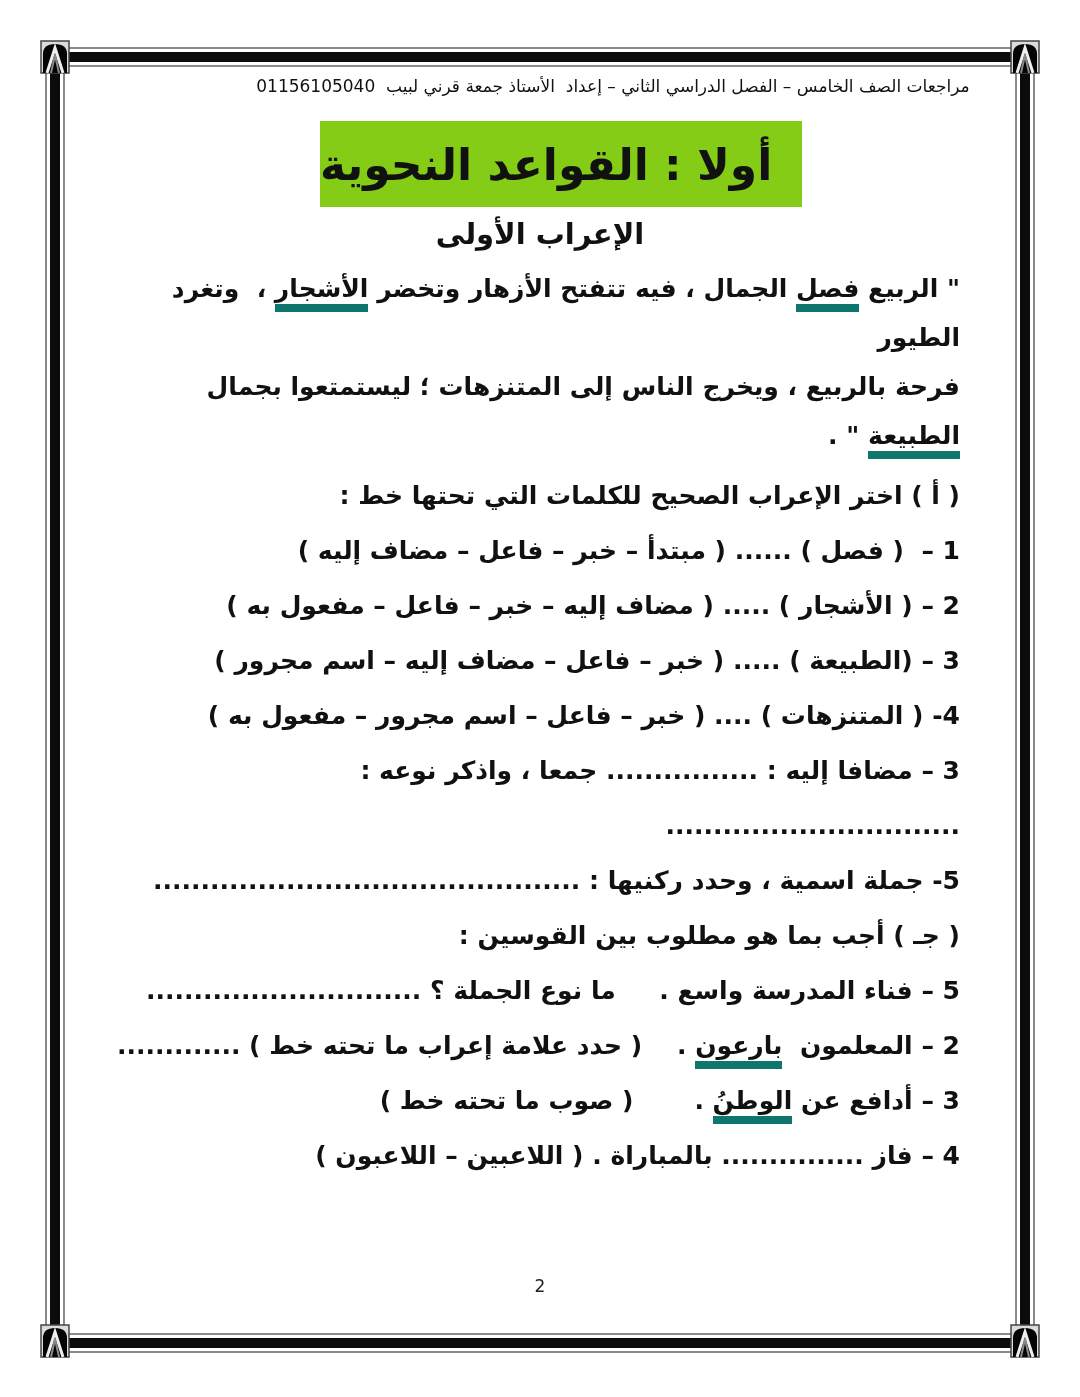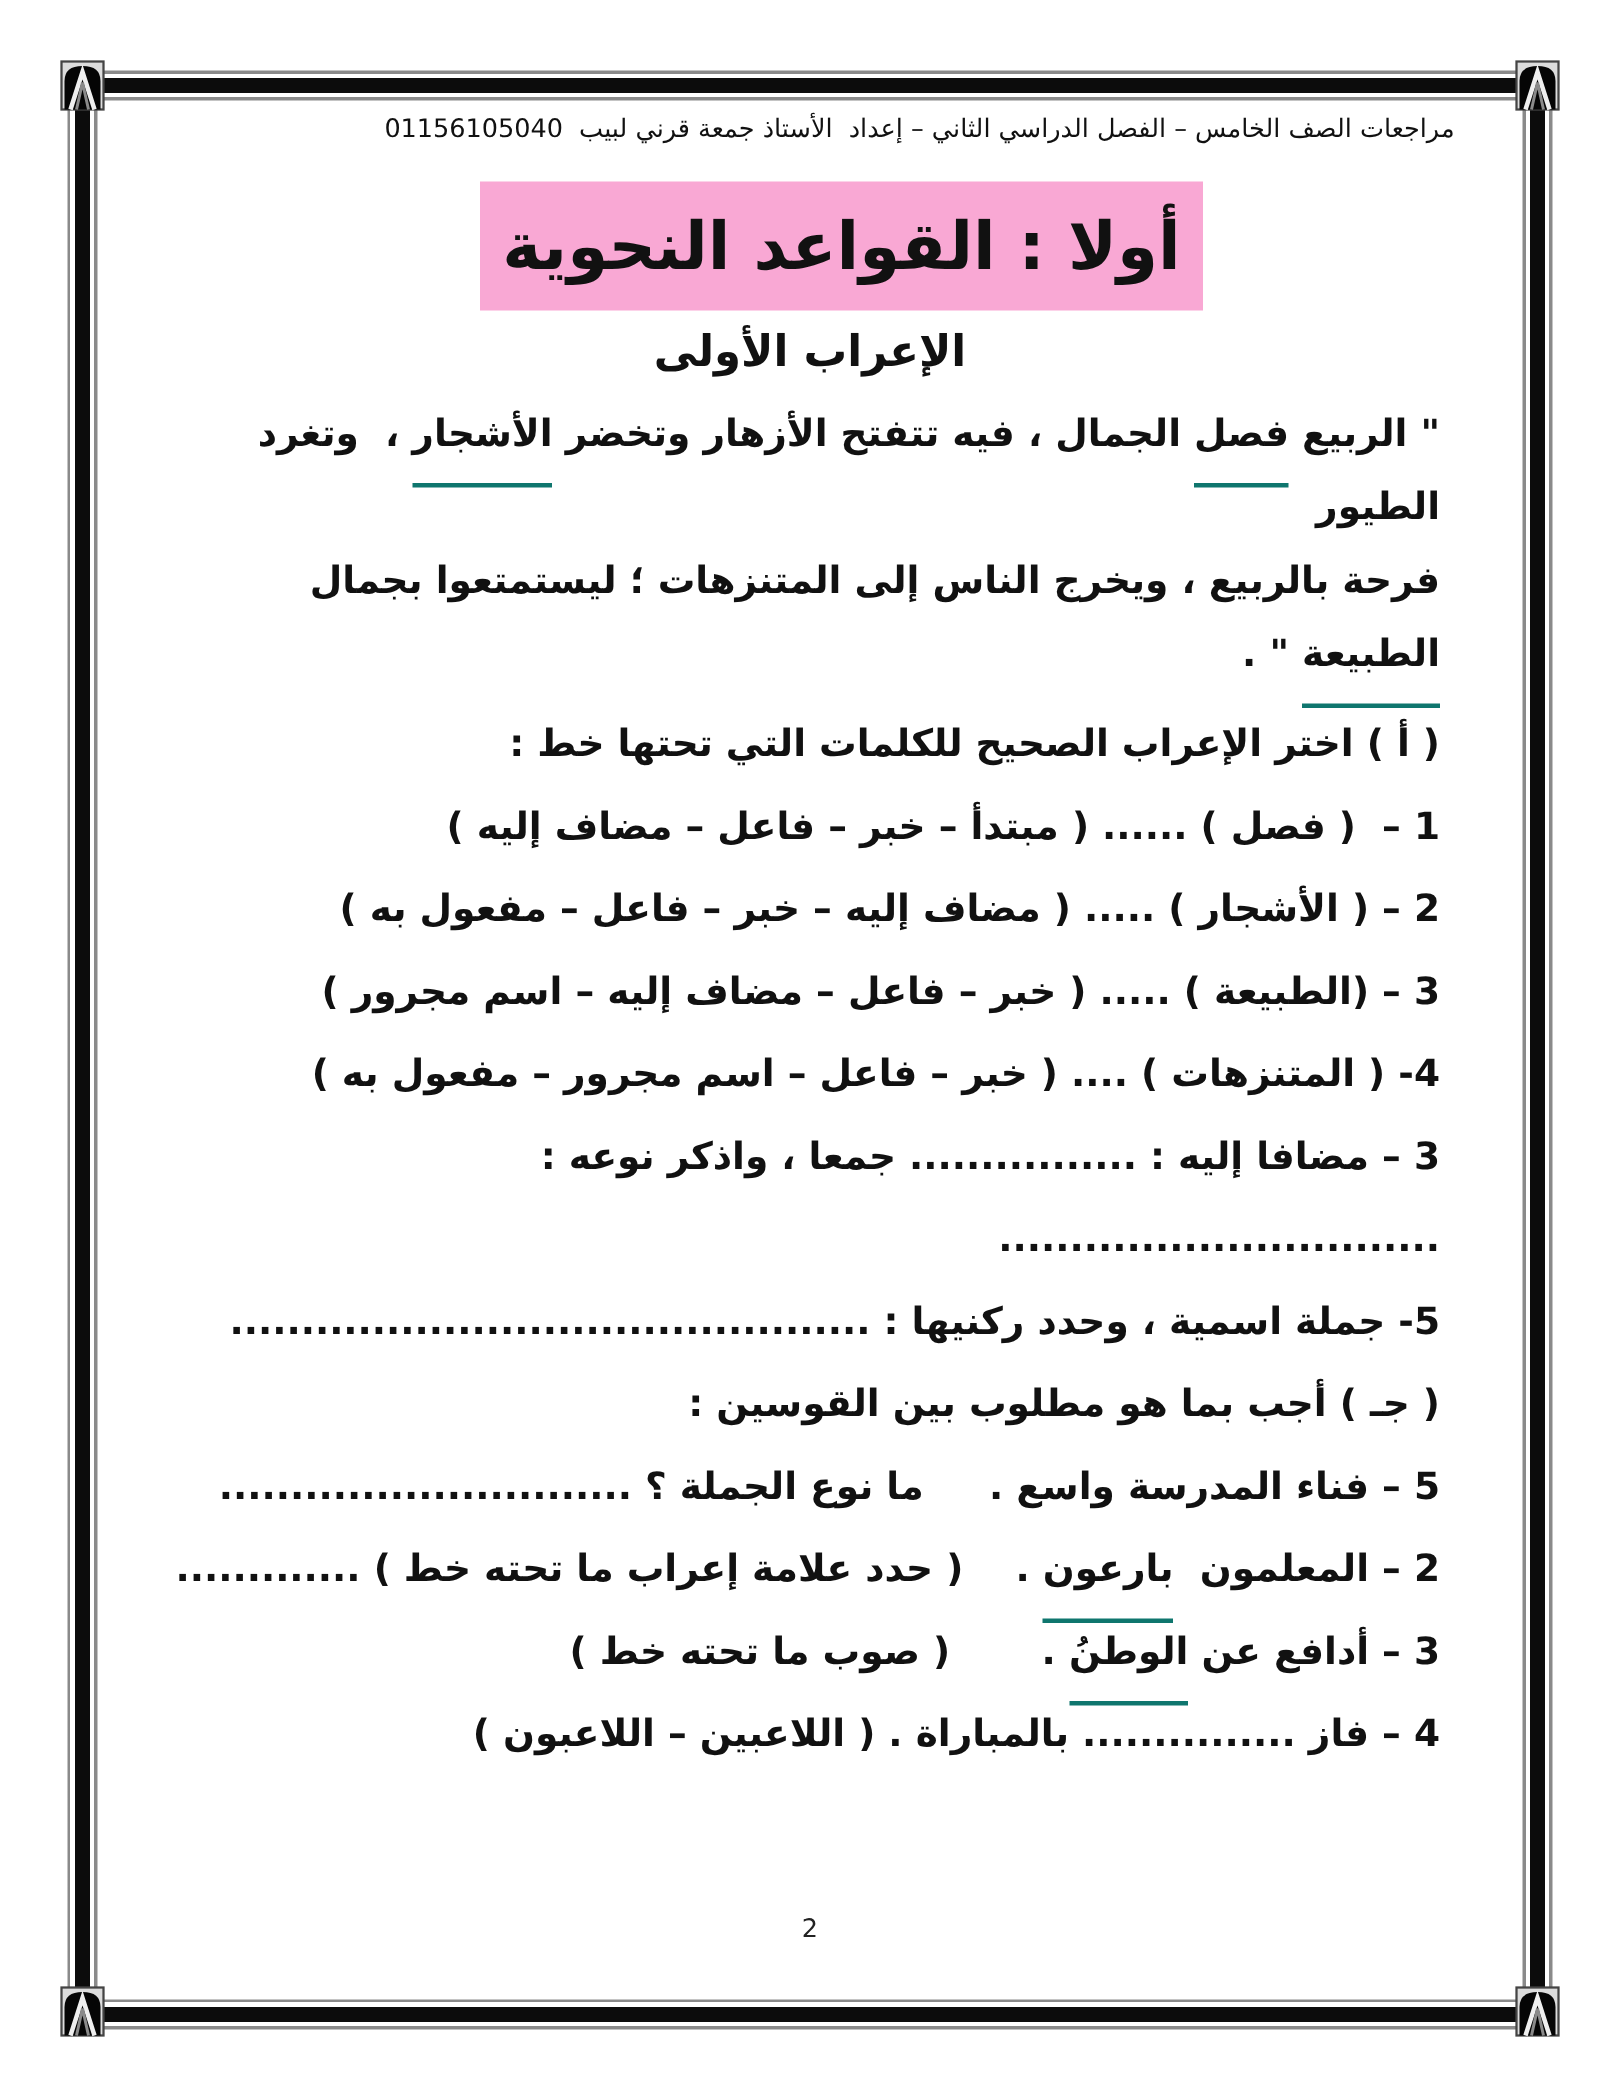--- a/index.html
+++ b/index.html
@@ -56,21 +56,21 @@
   .content {
     position:absolute; top:264px; right:120px; left:112px;
     direction:rtl; text-align:right;
   }
   .row {
     font-size:25px; font-weight:700; line-height:55px;
     white-space:pre-wrap;
   }
   .passage .row { line-height:49px; }
   .passage { margin-bottom:8px; }
-  .u { border-bottom:3px solid #0f766e; padding-bottom:19px; }
+  .u { border-bottom:8px solid #0f766e; padding-bottom:1px; }
 
   
   .page-number {
     position:absolute; top:1276px; left:0; right:0;
     text-align:center; font-size:17px; font-weight:400; color:#222;
   }
 </style>
 </head>
 <body>
 
@@ -99,21 +99,21 @@
 </svg>
 <svg class="corner corner-br" viewBox="0 0 30 34">
   <rect x="1" y="1" width="28" height="32" fill="#dcdcdc" stroke="#444" stroke-width="1.5"></rect>
   <path d="M3 33 L3 14 Q3 4 15 4 Q27 4 27 14 L27 33 Z" fill="#050505"></path>
   <path d="M7 33 L15 8 L23 33" fill="none" stroke="#efefef" stroke-width="3"></path>
   <path d="M11 33 L15 15 L19 33" fill="none" stroke="#8a8a8a" stroke-width="2"></path>
 </svg>
 
 <div class="page-header">مراجعات الصف الخامس – الفصل الدراسي الثاني – إعداد  الأستاذ جمعة قرني لبيب  01156105040</div>
 
-<div class="main-title" style="background: #f9a8d4;">
+<div class="main-title" style="background: #84cc16; justify-content: flex-end;">
   <span>أولا : القواعد النحوية</span>
 </div>
 
 <div class="sub-title">الإعراب الأولى</div>
 
 <div class="content">
 
   <div class="passage">
     <div class="row"><span>" الربيع </span><span class="u">فصل</span><span> الجمال ، فيه تتفتح الأزهار وتخضر </span><span class="u">الأشجار</span><span> ،  وتغرد الطيور</span></div>
     <div class="row"><span>فرحة بالربيع ، ويخرج الناس إلى المتنزهات ؛ ليستمتعوا بجمال </span><span class="u">الطبيعة</span><span> " .</span></div>

